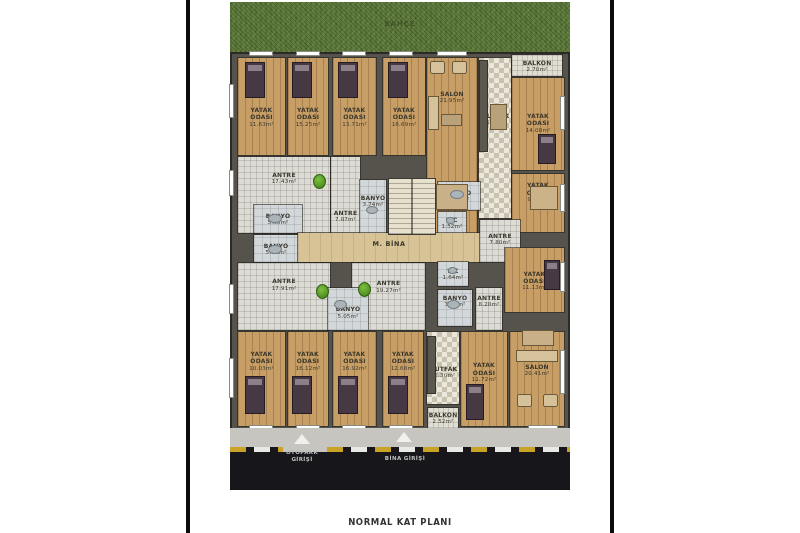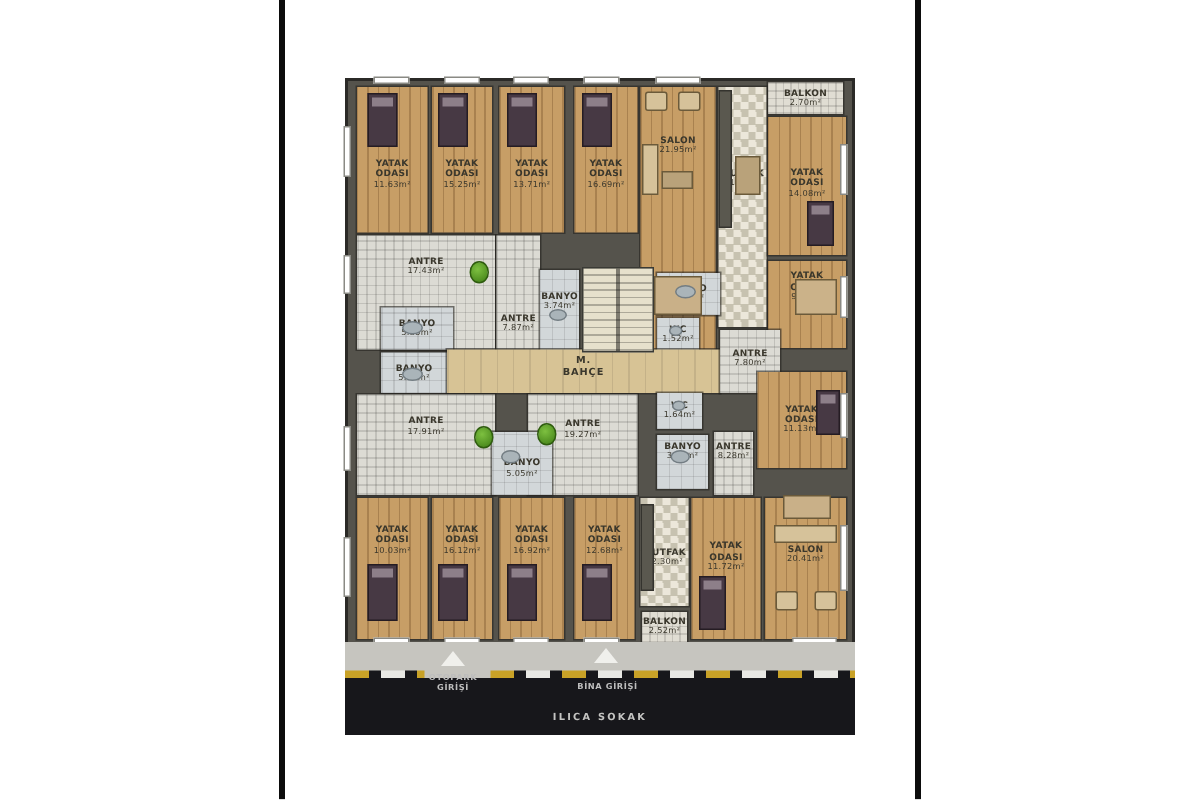--- a/index.html
+++ b/index.html
@@ -81,20 +81,23 @@
       font-size:8.5px;font-weight:bold;color:#333;letter-spacing:.6px;}
 </style>
 </head>
 <body>
 
 <div id="stage">
 
   <div class="frame" style="left:186px;"></div>
   <div class="frame" style="left:610px;"></div>
 
+  <div id="garden">
+    <div id="garden-label">BAHÇE</div>
+  </div>
 
   <div id="building"></div>
 
   <div class="abs" id="plan-rooms" style="left:0;top:0;width:800px;height:533px;pointer-events:none;">
       <div class="room floor-wood" style="left: 238px; top: 58px; width: 47px; height: 97px;">
         <div class="room-label" style="top: 60%;">
           <div class="rname">YATAK ODASI</div>
           <div class="rsize">11.63m²</div>
         </div>
       </div>
@@ -183,21 +186,21 @@
         </div>
       </div>
       <div class="room floor-tile" style="left: 438px; top: 212px; width: 28px; height: 22px;">
         <div class="room-label" style="top: 50%;">
           <div class="rname">WC</div>
           <div class="rsize">1.52m²</div>
         </div>
       </div>
       <div class="room floor-stone room-mholu" style="left: 298px; top: 233px; width: 182px; height: 29px;">
         <div class="room-label" style="top: 42%;">
-          <div class="rname">M. BAHÇE</div>
+          <div class="rname">M. BİNA</div>
         </div>
       </div>
       <div class="room floor-grid" style="left: 480px; top: 220px; width: 40px; height: 42px;">
         <div class="room-label" style="top: 45%;">
           <div class="rname">ANTRE</div>
           <div class="rsize">7.80m²</div>
         </div>
       </div>
       <div class="room floor-grid" style="left: 238px; top: 263px; width: 92px; height: 67px;">
         <div class="room-label" style="top: 32%;">
@@ -352,17 +355,17 @@
 
   <div class="arrow-up" style="left:294px;top:434px;"></div>
   <div class="arrow-up" style="left:396px;top:432px;"></div>
 
   <div class="entrance-label" style="left:272px;top:449px;width:60px;">
     <div>OTOPARK</div>
     <div>GİRİŞİ</div>
   </div>
   <div class="entrance-label" style="left:365px;top:455px;width:80px;">BİNA GİRİŞİ</div>
 
-  <div id="street-name">ILICA SOKAK</div>
-
-
+
+
+  <div id="floor-plan-title">NORMAL KAT PLANI</div>
 
 </div>
 
 </body></html>

